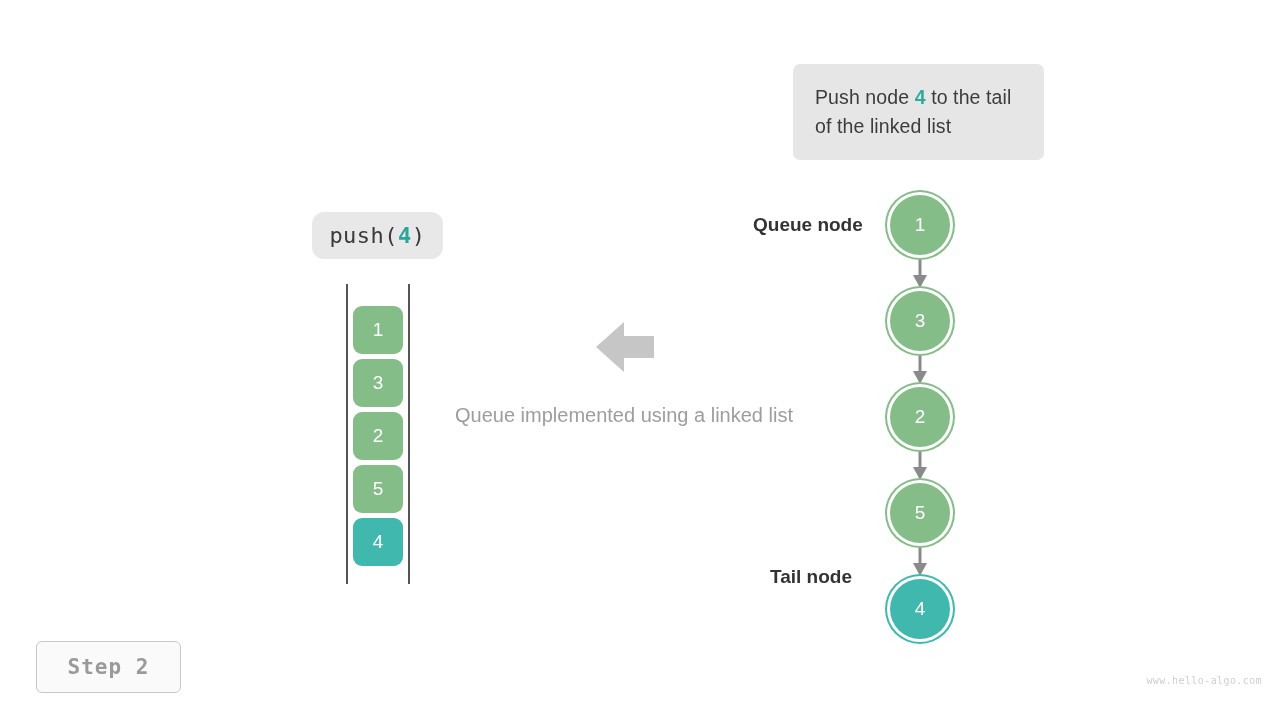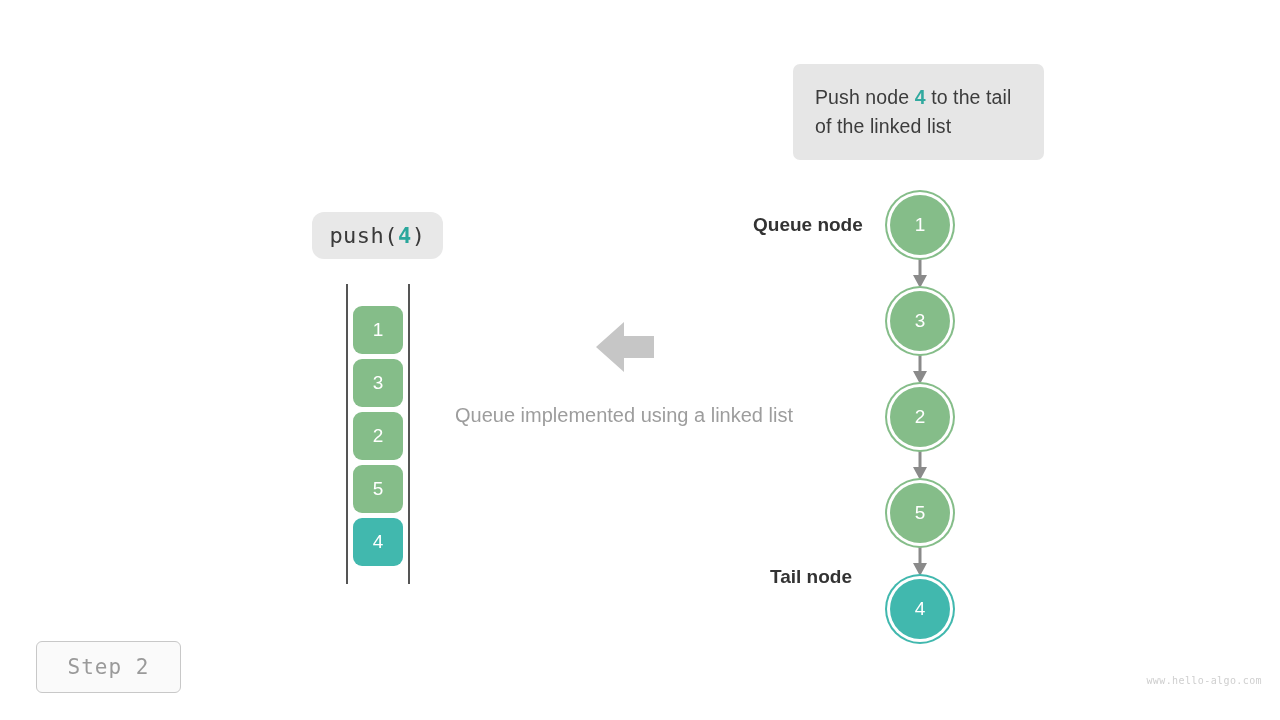--- a/index.html
+++ b/index.html
@@ -187,21 +187,21 @@
     border: 1px solid #c8c8c8;
     border-radius: 6px;
     display: flex;
     align-items: center;
     justify-content: center;
     box-sizing: border-box;
   }
   .step-badge-text {
     font-family: "DejaVu Sans Mono", "Liberation Mono", monospace;
     font-size: 21px;
-    font-weight: normal;
+    font-weight: bold;
     color: #9a9a9a;
     letter-spacing: 1px;
     white-space: pre;
   }
 
   
   .watermark {
     position: absolute;
     right: 18px;
     top: 675px;

